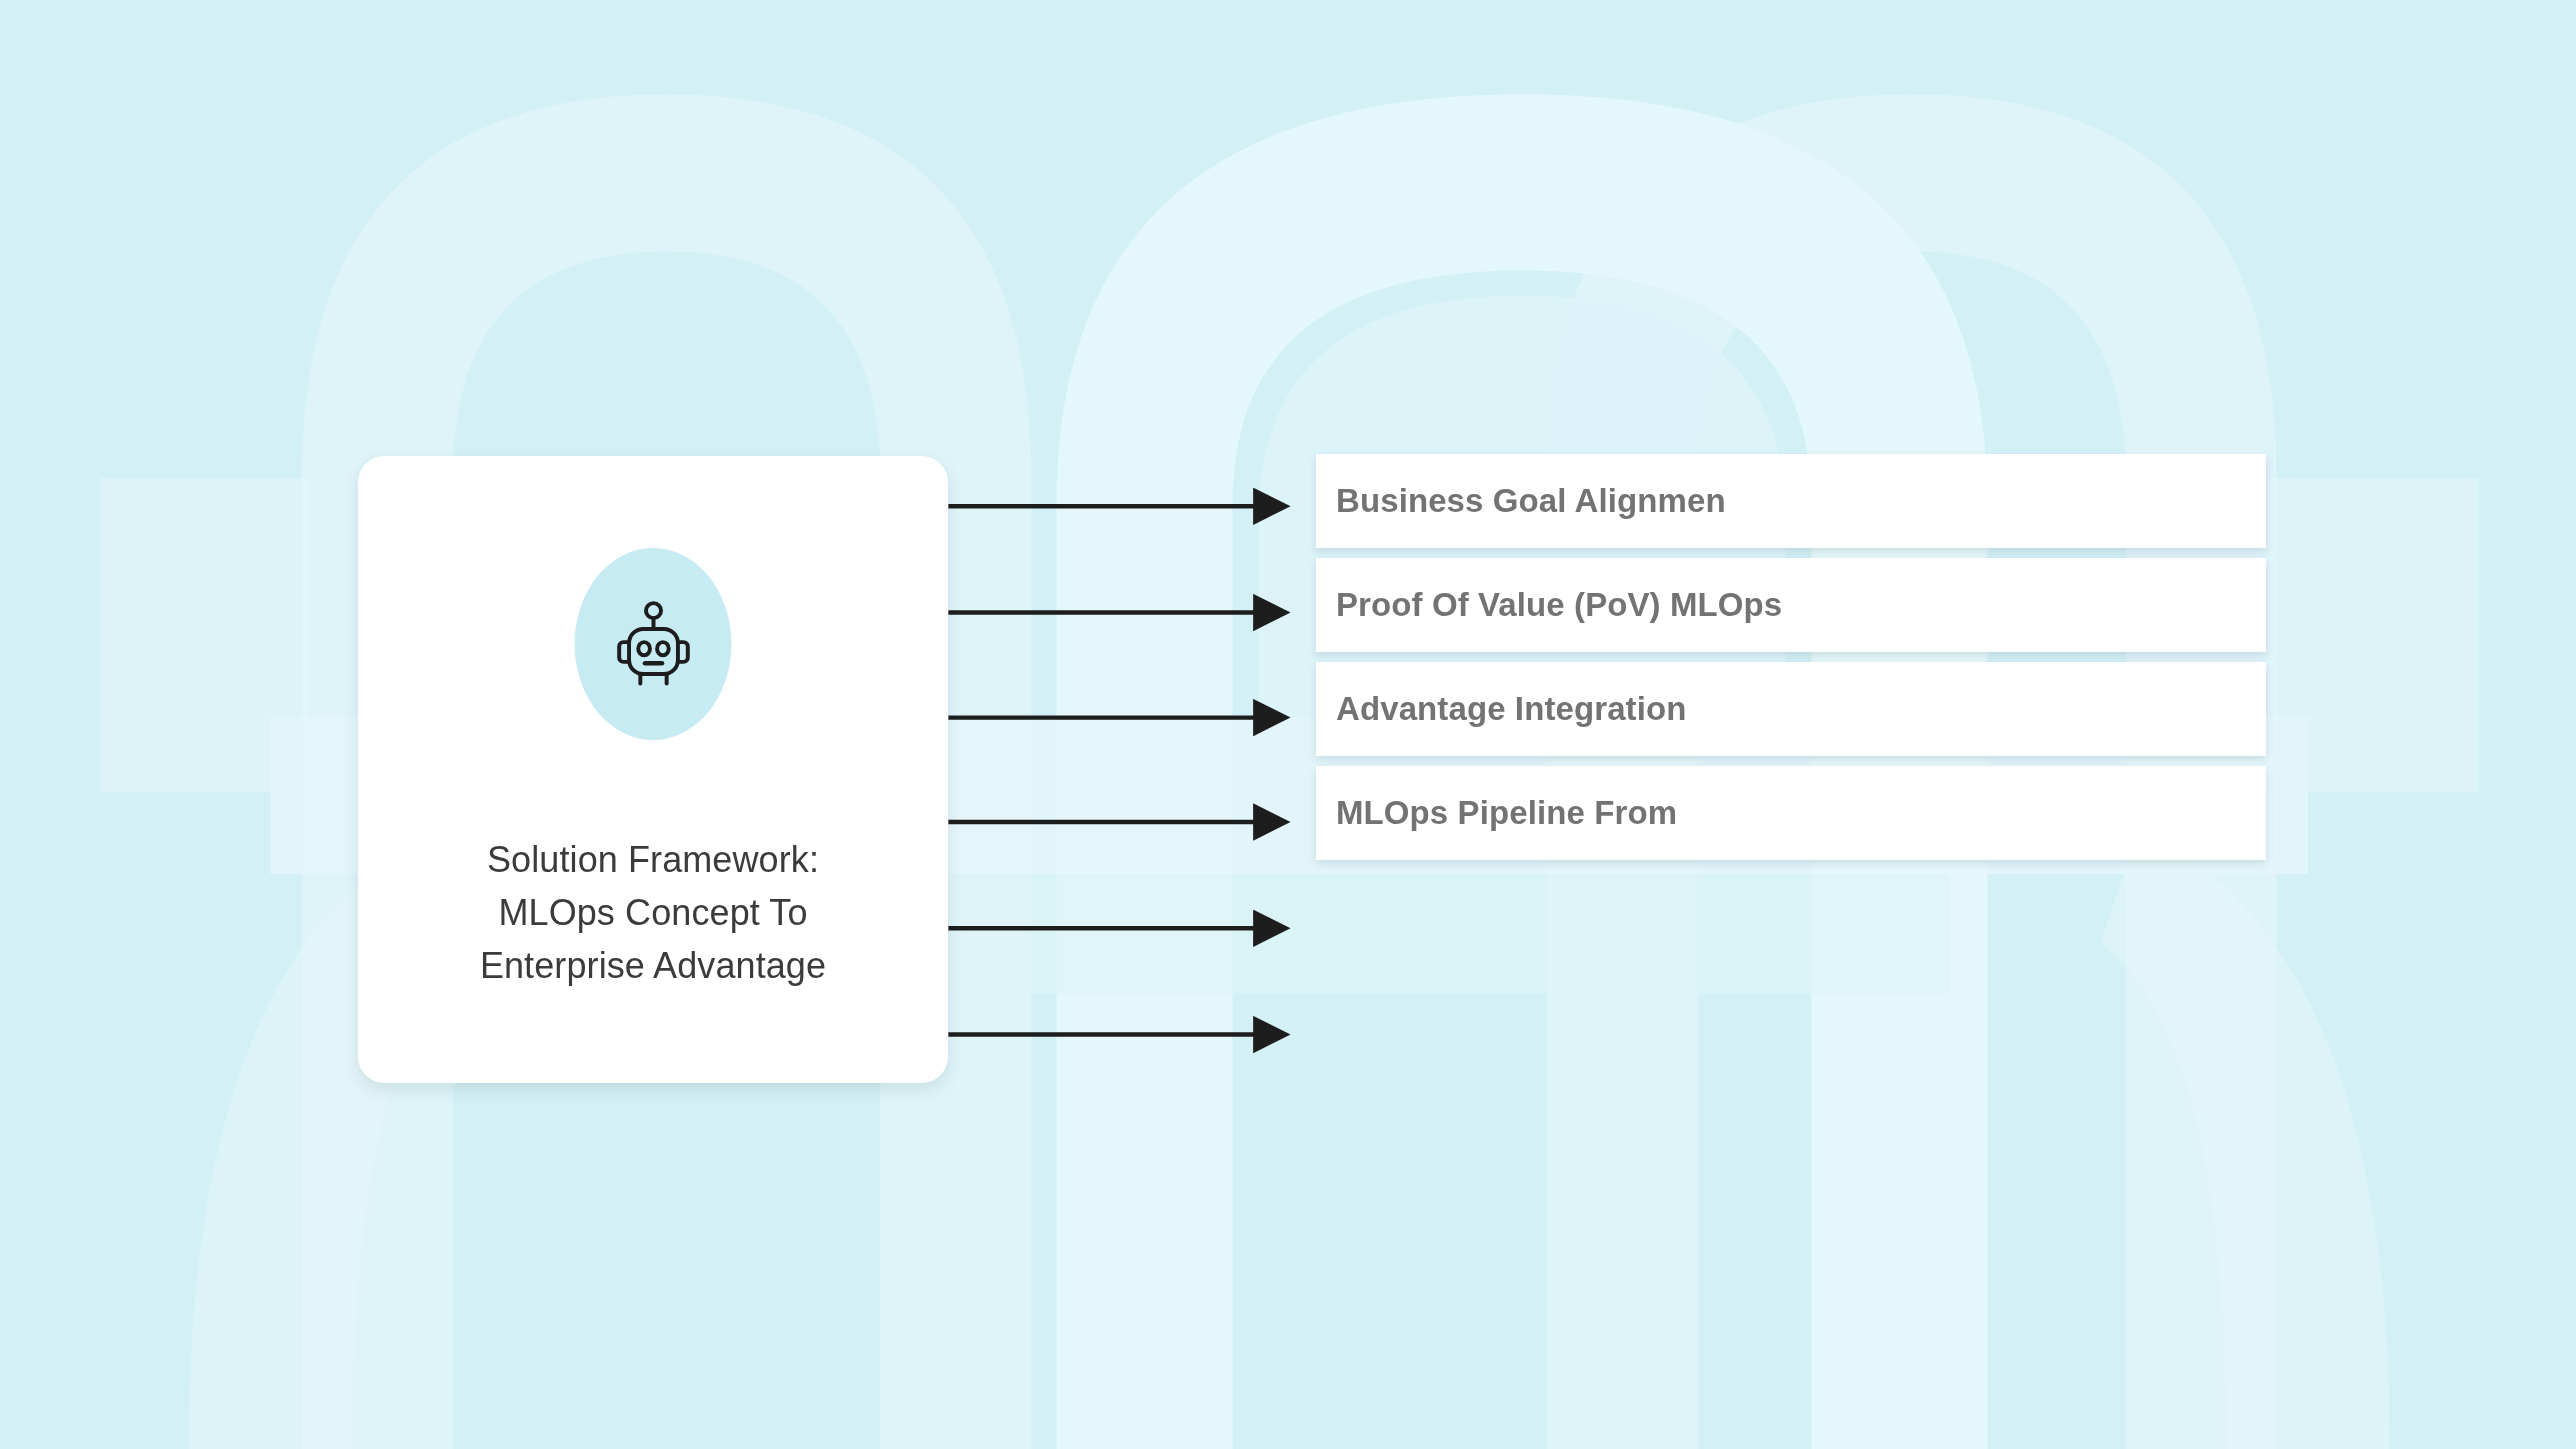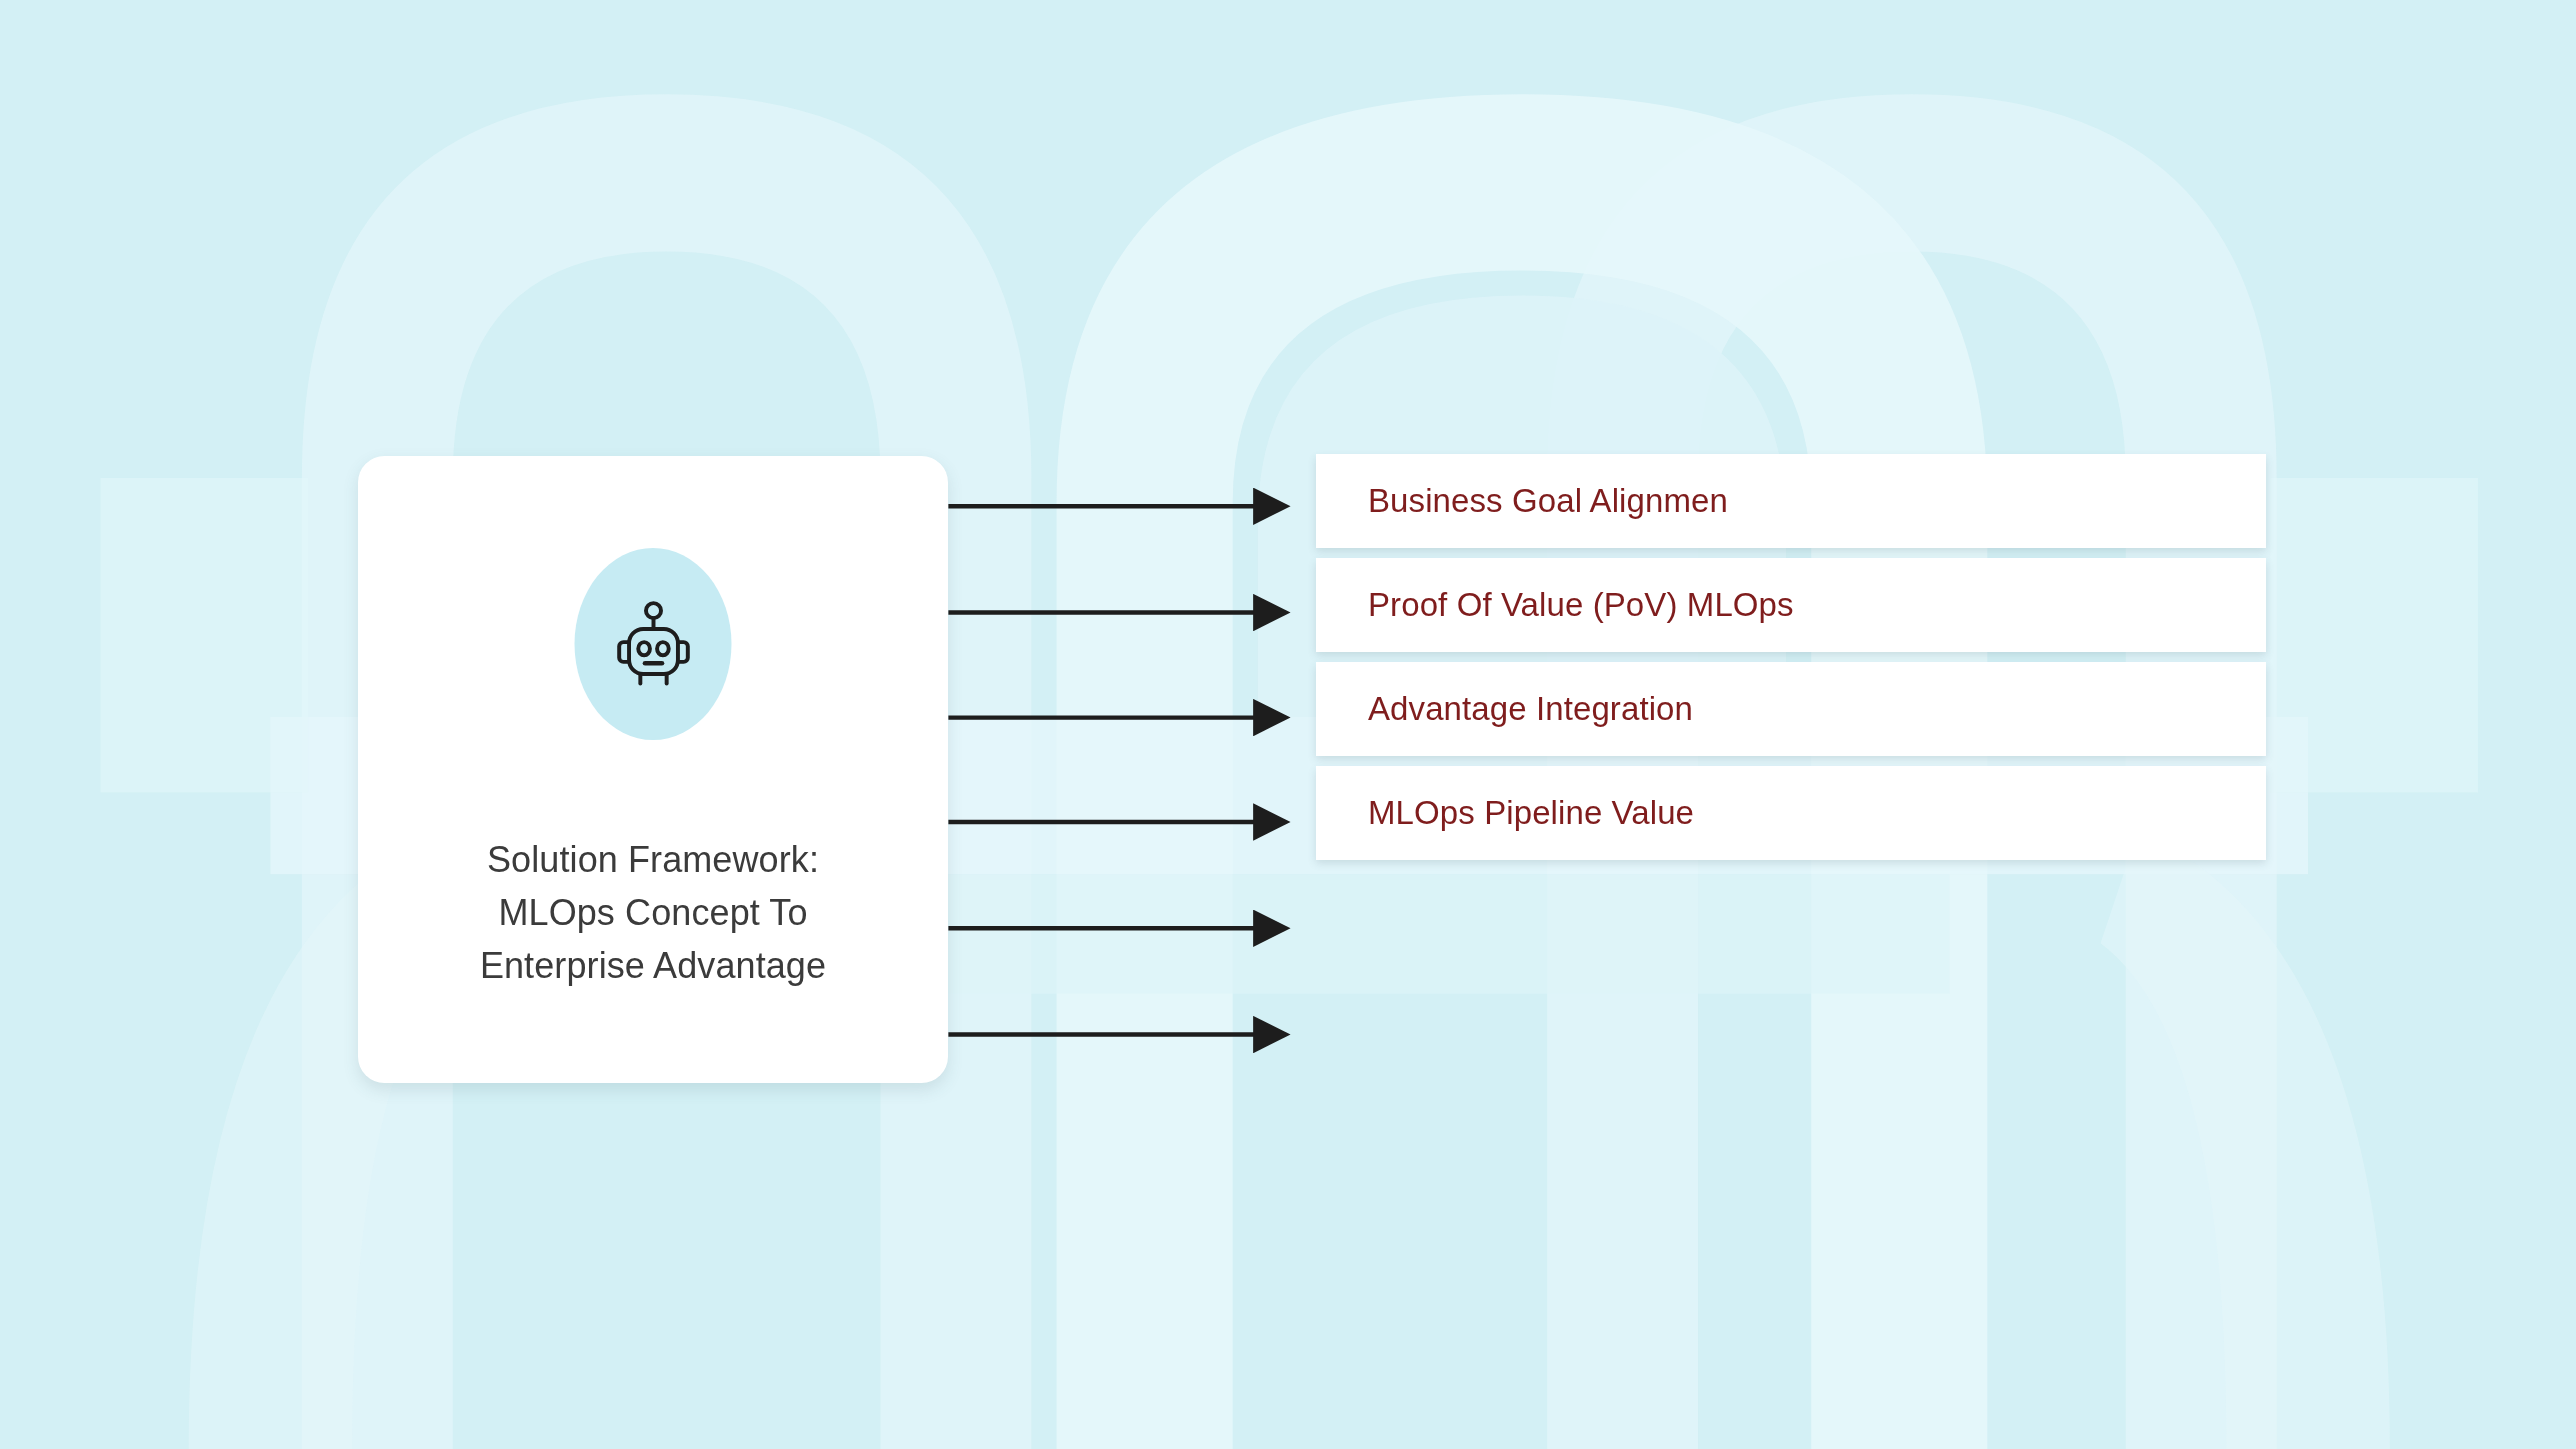--- a/index.html
+++ b/index.html
@@ -99,25 +99,25 @@
     height: 94px;
     margin-bottom: 10px;
     background: #ffffff;
     box-shadow: 0 3.8px 8.2px rgba(60, 90, 100, 0.16);
     display: flex;
     align-items: center;
     box-sizing: border-box;
   }
   .step-row:last-child { margin-bottom: 0; }
   .step-label {
-    padding-left: 52px;
+    padding-left: 20px;
     font-size: 33px;
     line-height: 1.15;
-    color: #7f1d1d;
-    font-weight: 400;
+    color: #737373;
+    font-weight: 700;
     letter-spacing: 0.1px;
     white-space: nowrap;
   }
 </style>
 </head>
 <body>
 
 <div id="canvas">
 
   <svg id="bg-watermark" viewBox="0 0 4096 2304" preserveAspectRatio="none">
@@ -192,18 +192,18 @@
     <div class="step-row">
       <span class="step-label">Business Goal Alignmen</span>
     </div>
     <div class="step-row">
       <span class="step-label">Proof Of Value (PoV) MLOps</span>
     </div>
     <div class="step-row">
       <span class="step-label">Advantage Integration</span>
     </div>
     <div class="step-row">
-      <span class="step-label">MLOps Pipeline Value</span>
+      <span class="step-label">MLOps Pipeline From</span>
     </div>
   </div>
 
 </div>
 
 
 </body></html>

